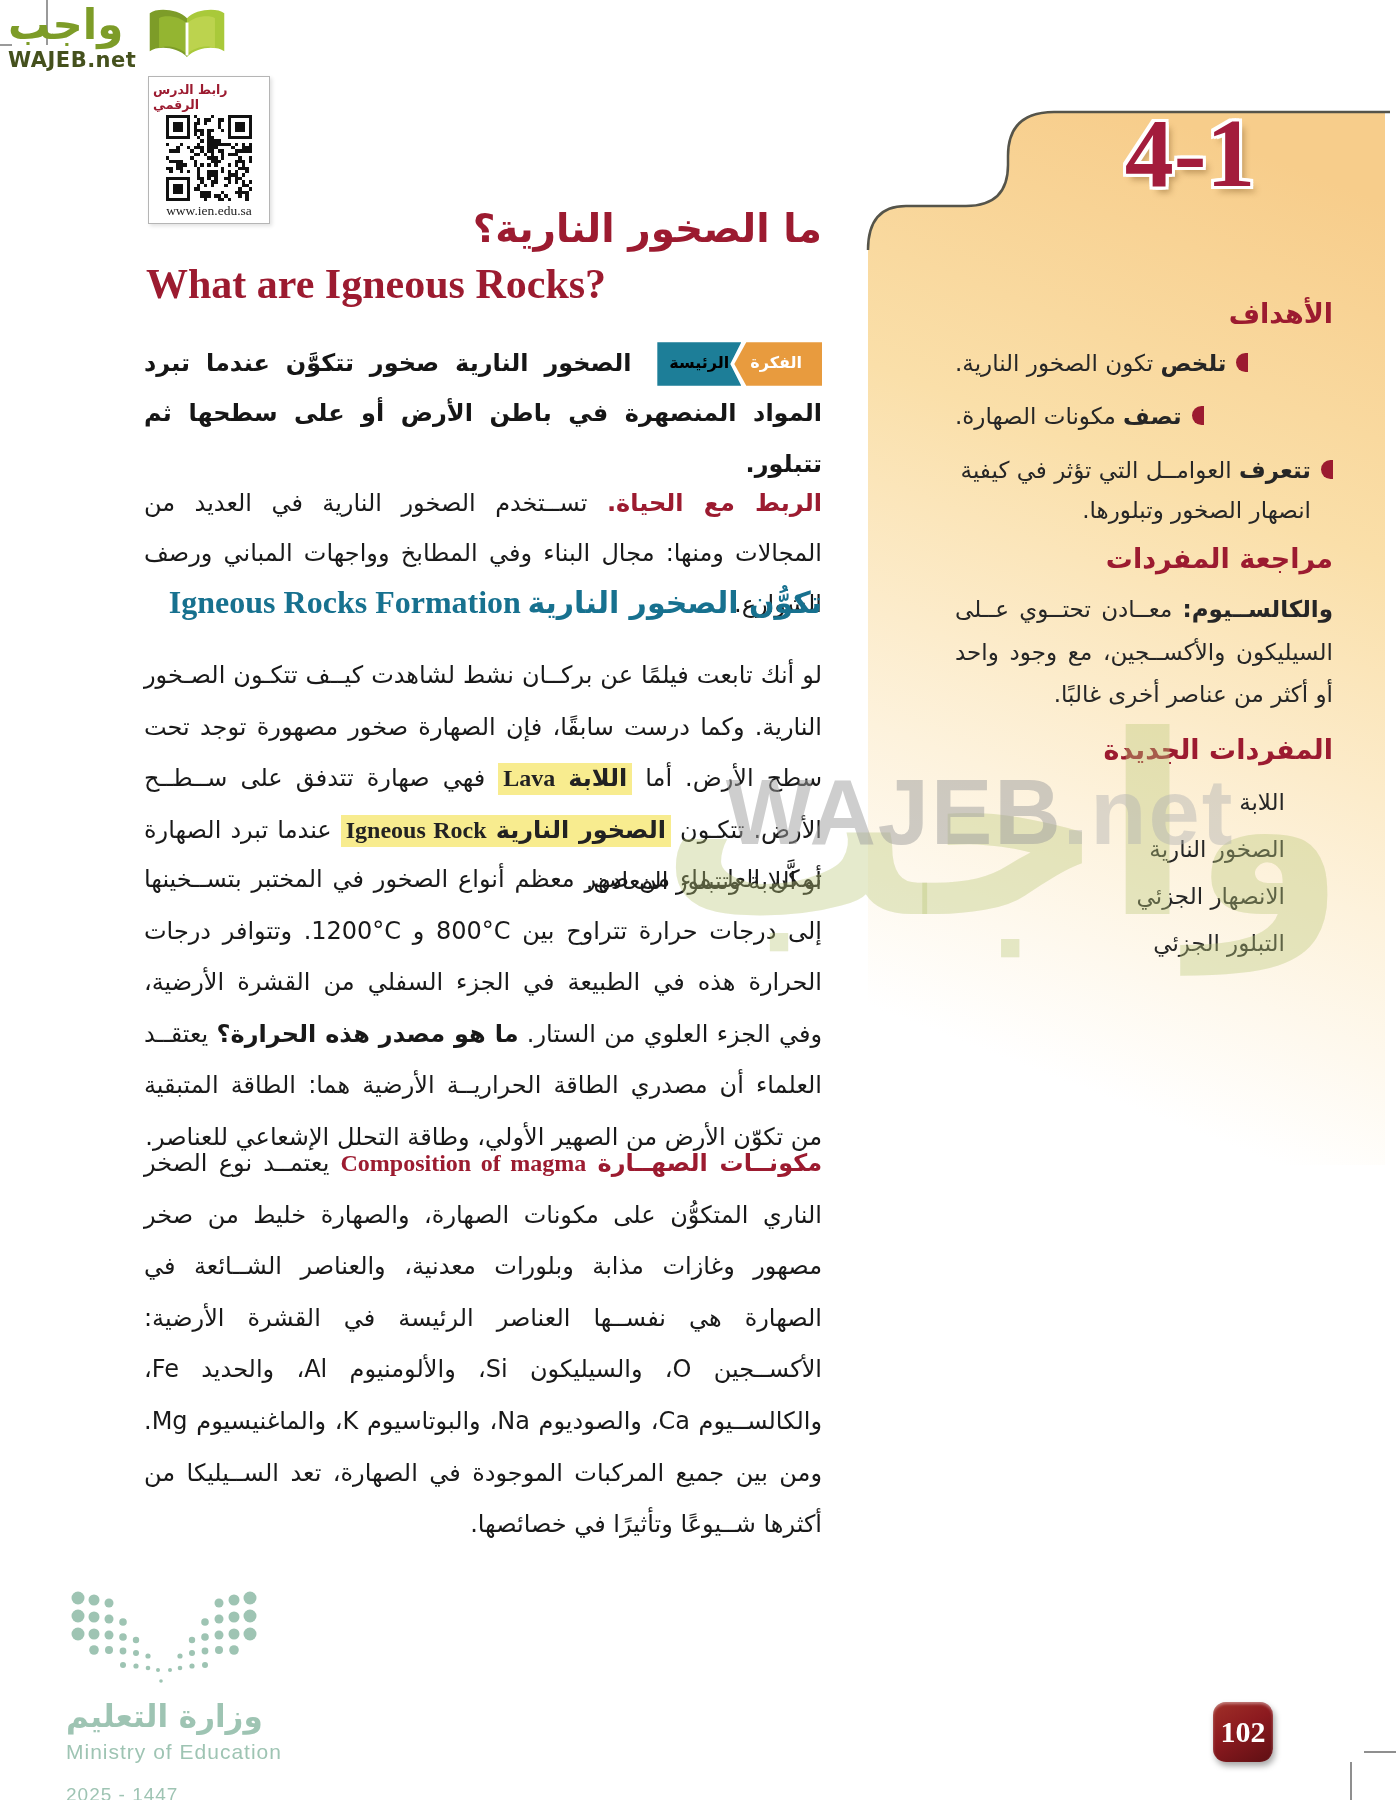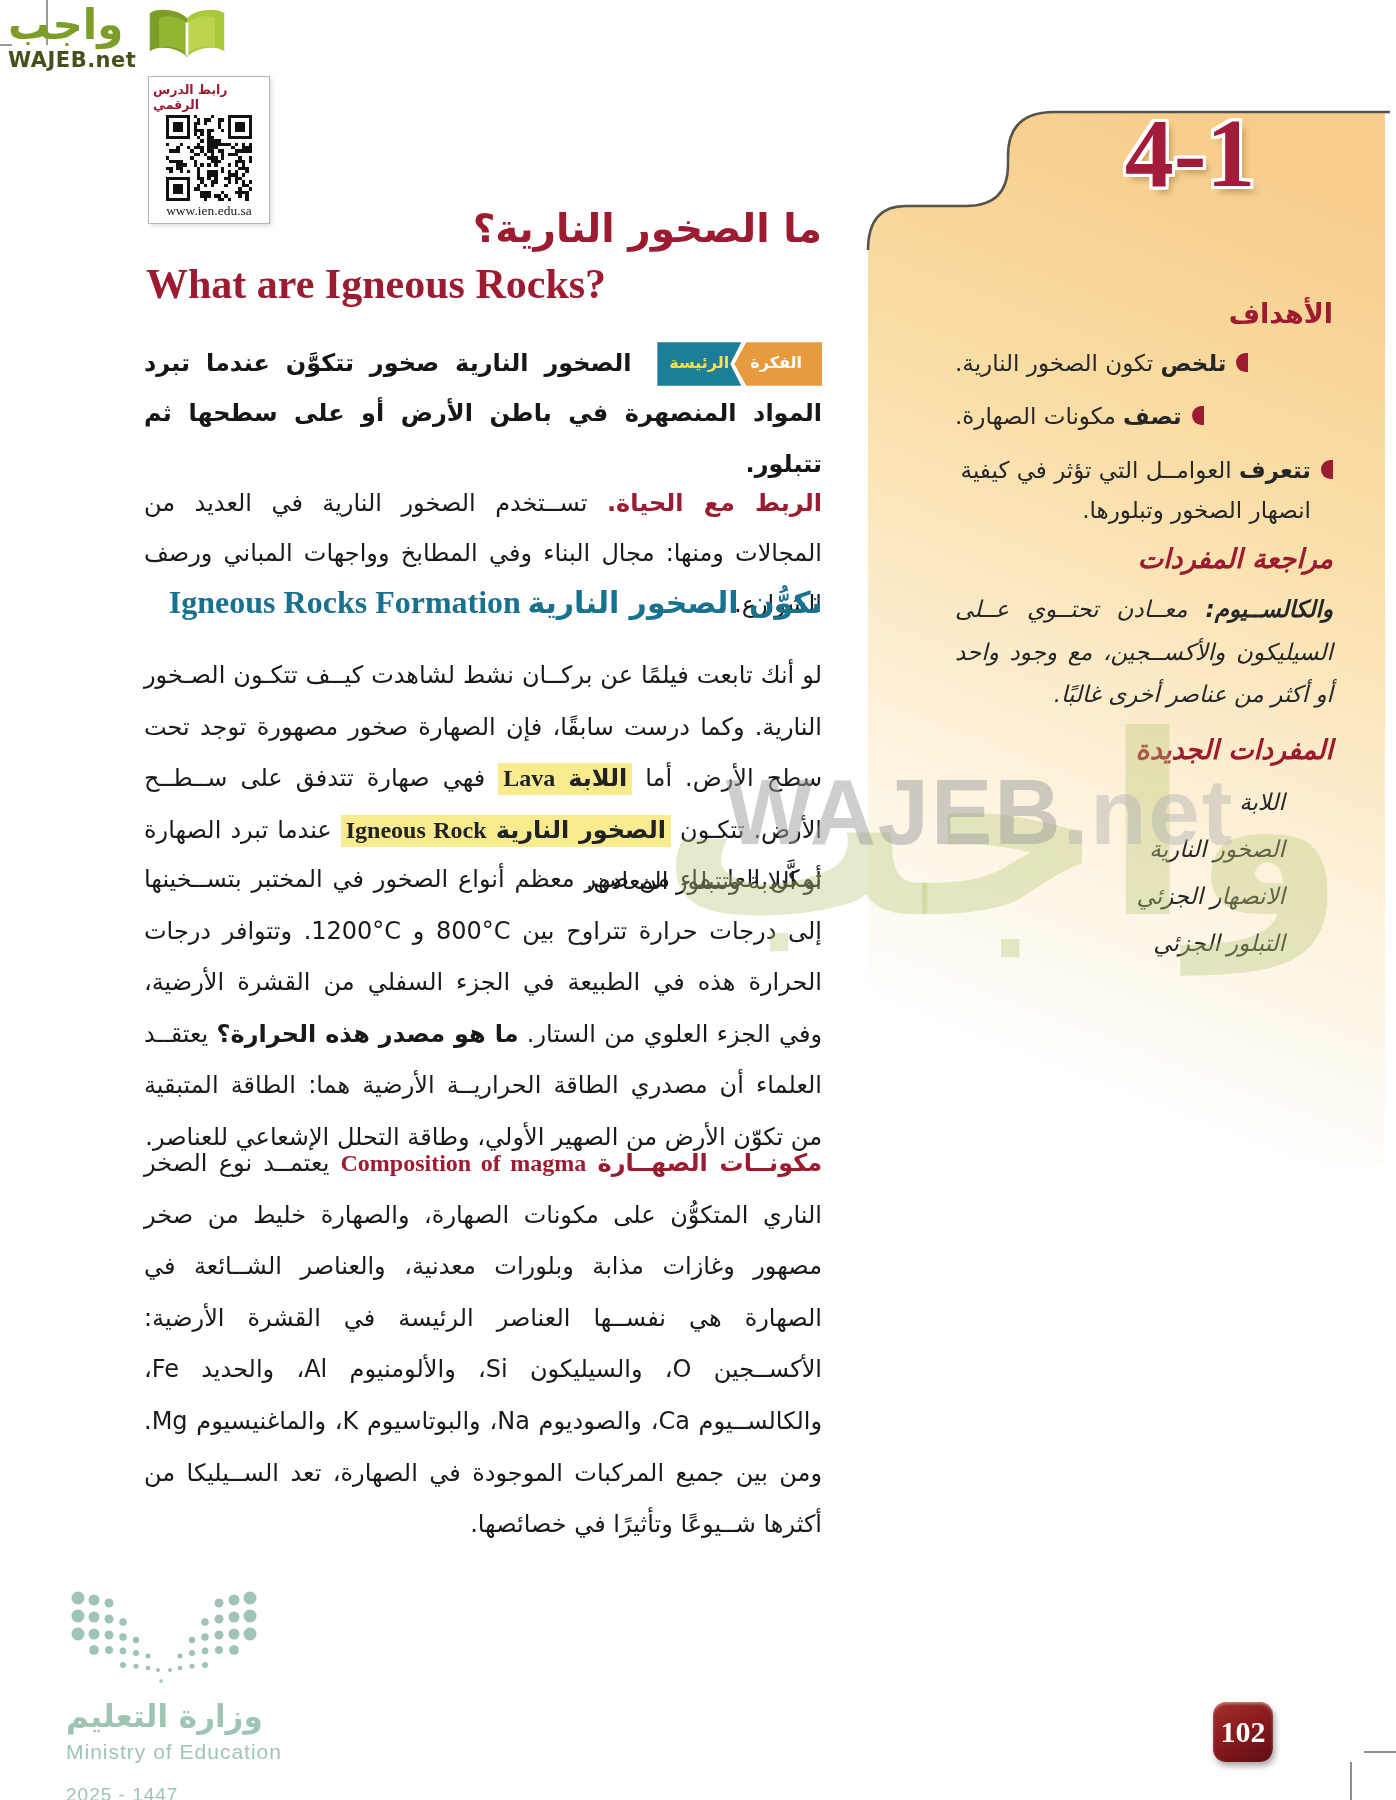--- a/index.html
+++ b/index.html
@@ -41,37 +41,37 @@
   
   .sidebar { position:absolute; left:955px; top:298px; width:378px; z-index:2;
              direction:rtl; text-align:right; color:#262626; }
   .sb-heading { font-size:27px; font-weight:bold; color:#9C1B30; margin-bottom:14px; }
   .objective { display:flex; gap:10px; align-items:flex-start; margin-bottom:13px;
                font-size:23px; line-height:1.75;justify-content:flex-end; }
   .bullet { flex:0 0 auto; width:12px; height:19px; margin-top:10px;
             background:#9C1B30; border-radius:11px 0 0 11px; }
   .objective b { font-weight:bold; }
   .sb-def { font-size:23px; line-height:1.85; text-align:justify; margin-bottom:18px; }
-  .sb-block { margin-top:12px;font-style:italic; }
+  .sb-block { margin-top:12px; }
   .vocab-list { list-style:none; padding-right:48px; }
   .vocab-list li { font-size:23px; line-height:2.05; }
 
   
   .main { position:absolute; left:144px; top:0; width:678px; z-index:2; }
   .title-ar { position:absolute; top:206px; right:0; width:100%; text-align:right;
               font-size:39px; font-weight:bold; color:#9C1B30; direction:rtl; }
   .title-en { position:absolute; top:260px; left:2px;
               font-family:"Liberation Serif", serif; font-size:42px; font-weight:bold; color:#9C1B30; }
   .main p { direction:rtl; }
   .main-idea { position:absolute; top:338px; width:100%; font-size:24px; font-weight:bold;
                line-height:2.1; color:#161616; text-align:justify; }
   .idea-badge { display:inline-flex; align-items:center; vertical-align:middle; margin-left:10px; }
   .badge-orange { background:#E89B3E; color:#fff; font-size:16px; font-weight:bold;
        padding:4px 20px 6px 16px; clip-path:polygon(0 50%, 12px 0, 100% 0, 100% 100%, 12px 100%); }
-  .badge-teal { background:#1D7E98; color:#fde047; font-size:16px; font-weight:bold;
+  .badge-teal { background:#1D7E98; color:#000000; font-size:16px; font-weight:bold;
        padding:4px 12px 6px 12px; margin-right:-7px;
        clip-path:polygon(0 0, 100% 0, calc(100% - 11px) 50%, 100% 100%, 0 100%); }
   .life-link { position:absolute; top:478px; width:100%; font-size:24px; line-height:2.1;
                color:#191919; text-align:justify; }
   .red { color:#9C1B30; }
   .section-heading { position:absolute; top:584px; width:100%; direction:rtl; text-align:right; }
   .sh-ar { font-size:30px; font-weight:bold; color:#17718F; }
   .sh-en { font-family:"Liberation Serif", serif; font-size:32px; font-weight:bold; color:#17718F; }
   .body { font-size:24px; line-height:2.15; color:#191919; text-align:justify; }
   .para1 { position:absolute; top:650px; width:100%; }

